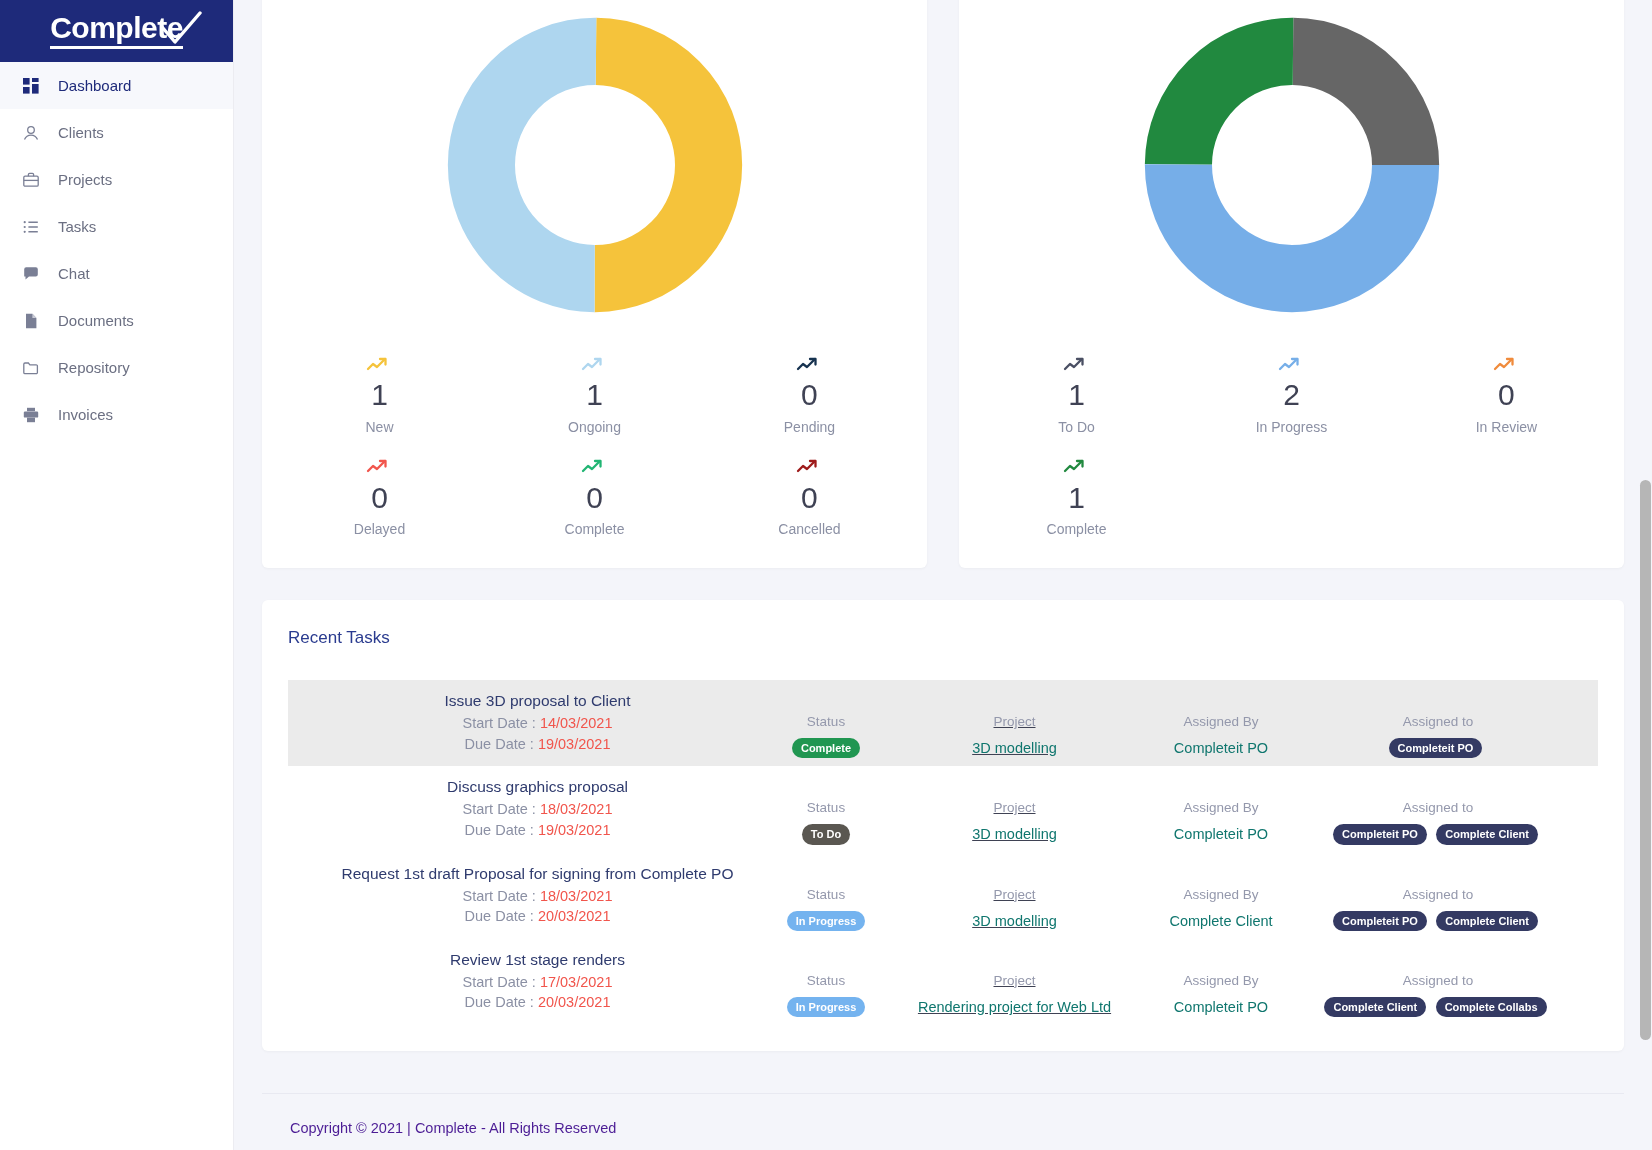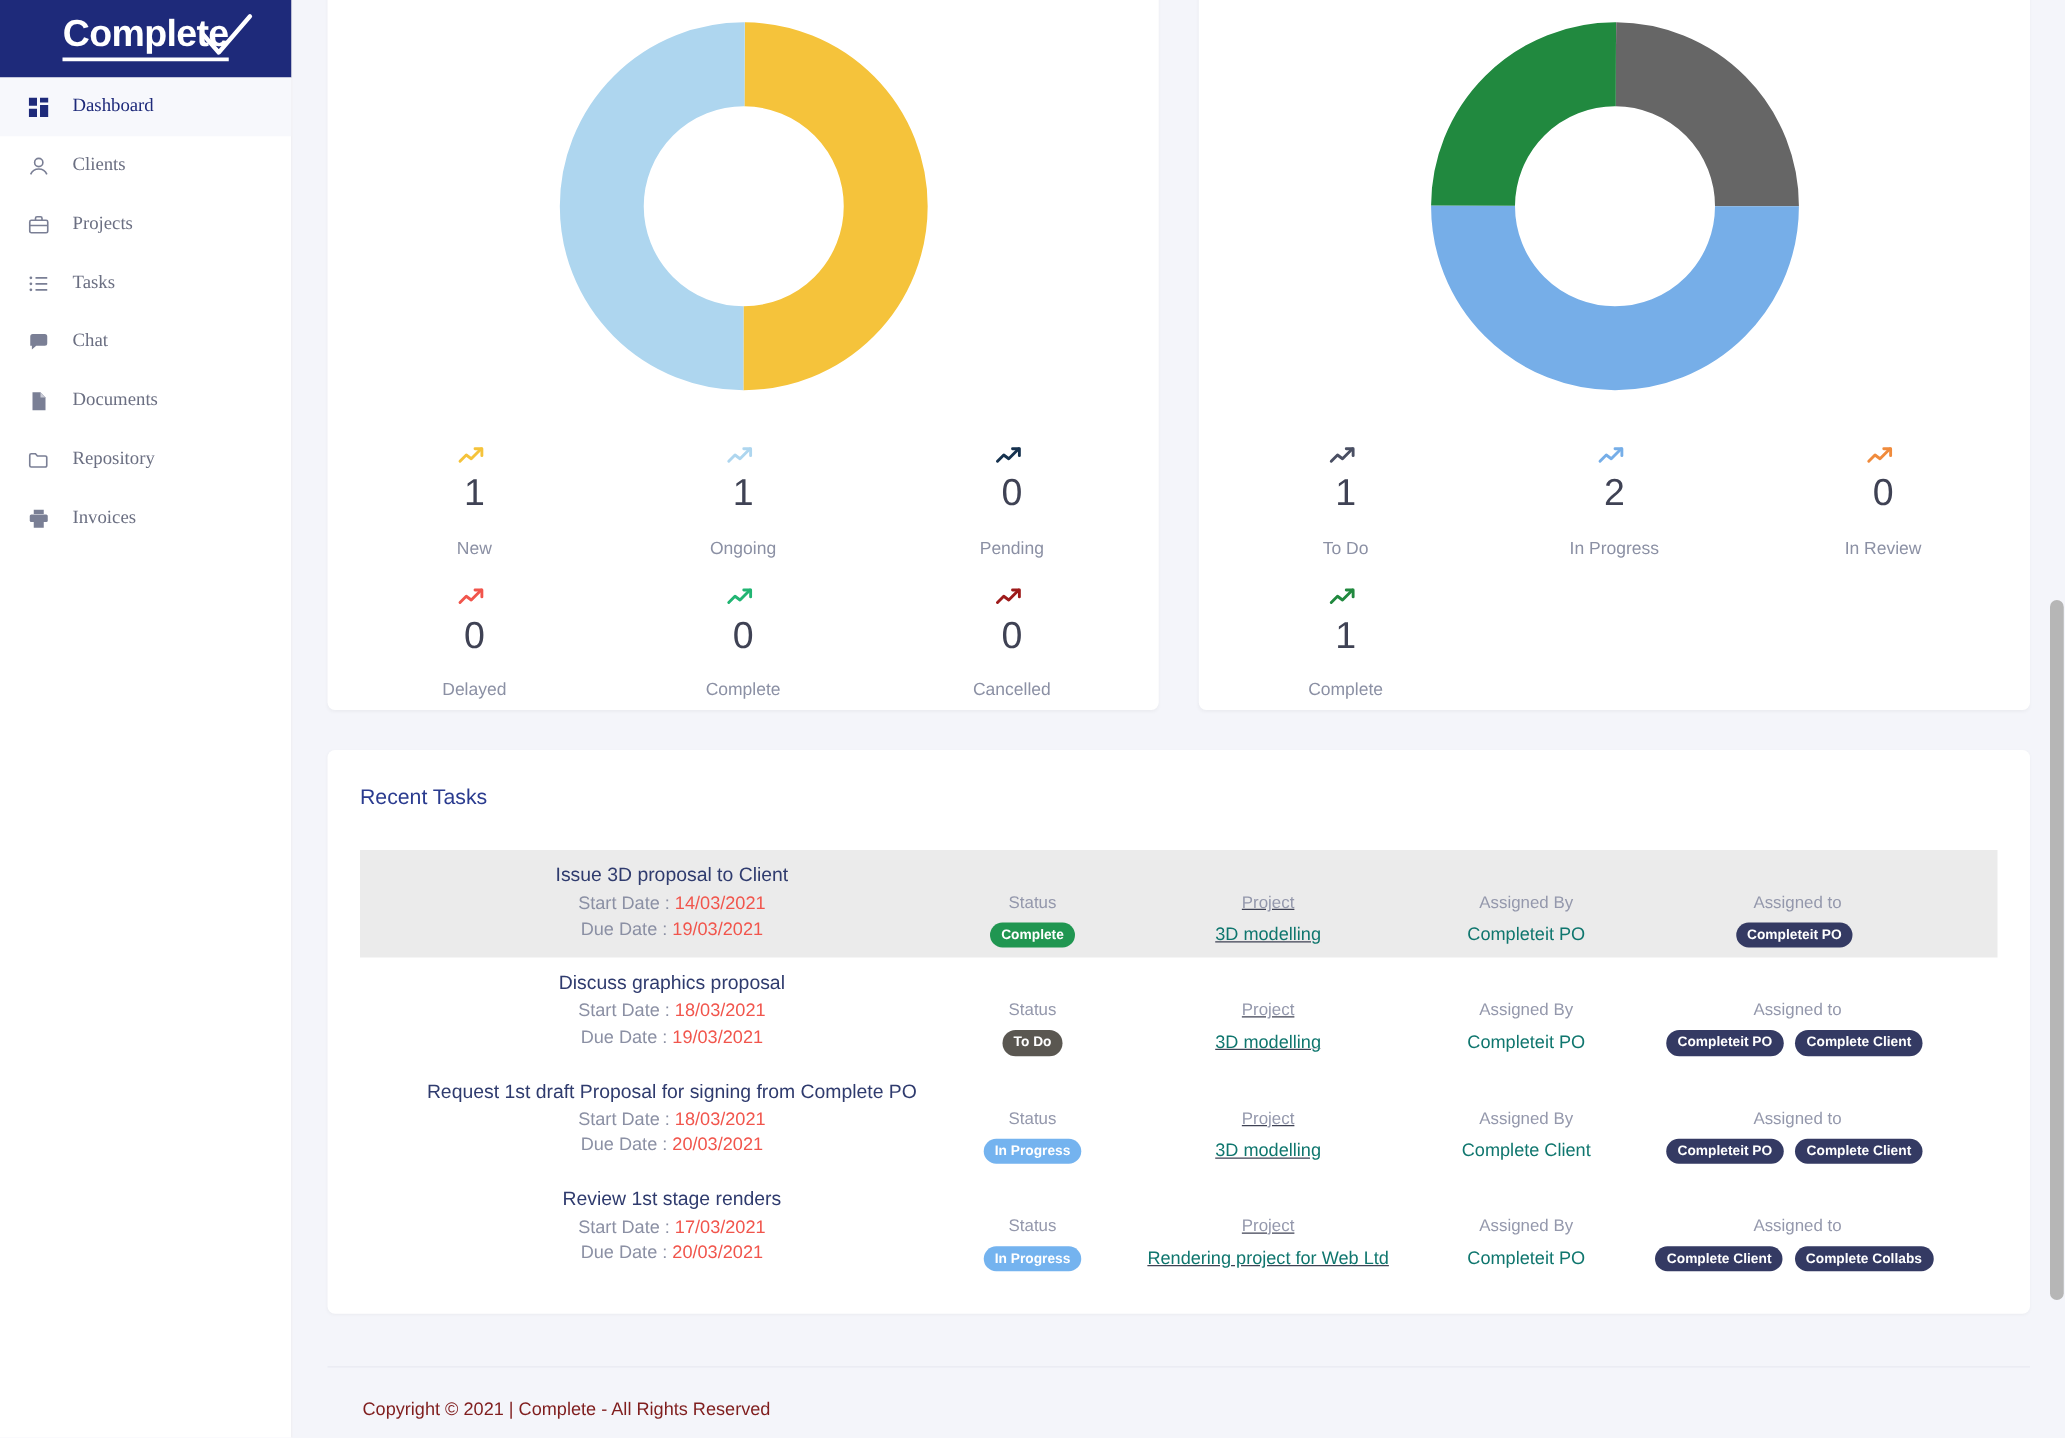--- a/index.html
+++ b/index.html
@@ -30,21 +30,21 @@
     border-bottom:3px solid #ffffff; padding-bottom:3px;
   }
   .logo-check {
     position:absolute; left:108px; top:-2px; width:46px; height:34px;
   }
   .nav { padding-top:0px; }
   .nav-item {
     display:flex; align-items:center;
     height:47px; padding-left:20px;
     color:#6b6f82; font-size:15px;
-    cursor:pointer; text-decoration:none;font-family:Liberation Serif, serif;
+    cursor:pointer; text-decoration:none;
   }
   .nav-item.active { background:#f7f8fc; color:#1e2a7a; }
   .nav-item .ico {
     width:22px; height:22px; margin-right:16px;
     display:flex; align-items:center; justify-content:center;
     color:#7a7f95;
   }
   .nav-item.active .ico { color:#1e2a7a; }
   .nav-item .lbl { line-height:1; }
 
@@ -64,21 +64,21 @@
   .card.chart-card { height:580px; margin-top:-12px; padding-top:12px; }
 
   .donut-wrap { display:flex; justify-content:center; align-items:center; height:330px; }
   .stats {
     display:flex; flex-wrap:wrap;
     padding:8px 10px 0 10px;
   }
   .stat { width:33.3333%; text-align:center; padding:14px 0 6px 0; }
   .stat .trend { height:24px; display:flex; justify-content:center; align-items:center; }
   .stat .val { font-size:30px; color:#3f4254; line-height:1.25; font-weight:400; }
-  .stat .lbl { font-size:14px; color:#8b90a4; margin-top:16px; }
+  .stat .lbl { font-size:14px; color:#8b90a4; margin-top:5px; }
 
   
   .tasks-card {
     background:#ffffff; border-radius:6px;
     box-shadow:0 1px 3px rgba(0,0,0,0.04);
     margin-top:32px; padding:28px 26px 26px 26px;
   }
   .tasks-title { font-size:17px; color:#2a3b8f; font-weight:400; }
   .tasks-list { margin-top:32px;text-align:center; }
   .task-row {
@@ -106,21 +106,21 @@
   }
   .badge.complete { background:#209651; }
   .badge.todo { background:#5a5751; }
   .badge.inprogress { background:#74b3ef; }
   .badge.person { background:#343a63; margin-right:5px; }
 
   
   .footer {
     margin-top:42px; padding:26px 28px 0 28px;
     border-top:1px solid #e8e9f1;
-    font-size:14.5px; color:#7f1d1d;
+    font-size:14.5px; color:#4c1d95;
   }
 
   
   .scrollbar-track {
     position:absolute; top:0; right:0; width:13px; height:1150px;
     background:#f4f5fa;
   }
   .scrollbar-thumb {
     position:absolute; right:1px; top:480px;
     width:11px; height:560px; border-radius:6px; background:#b6b6b6;

